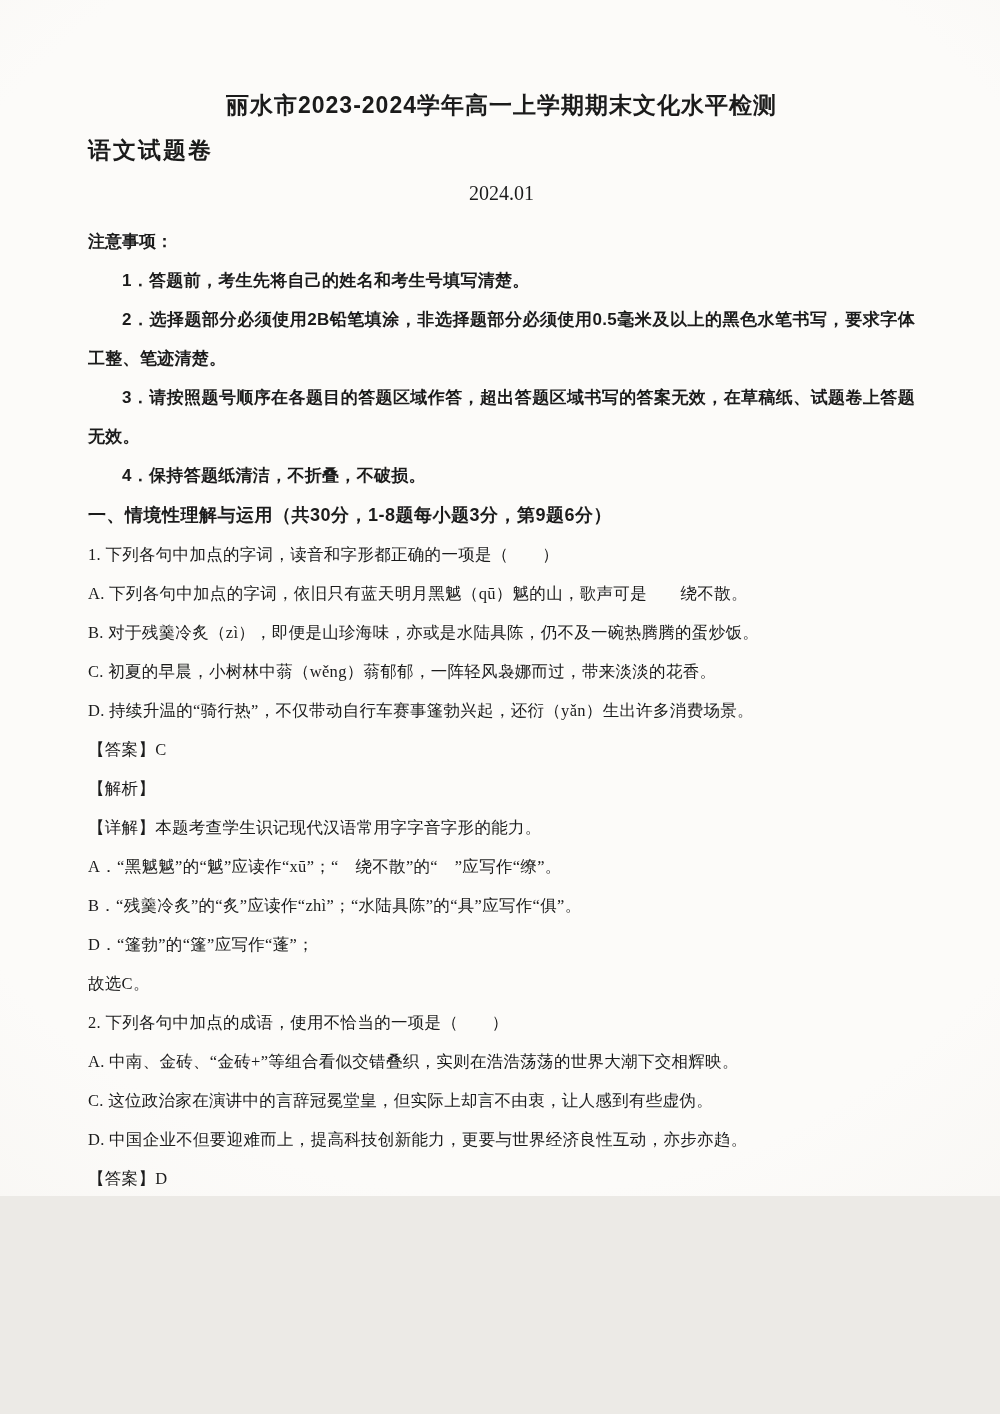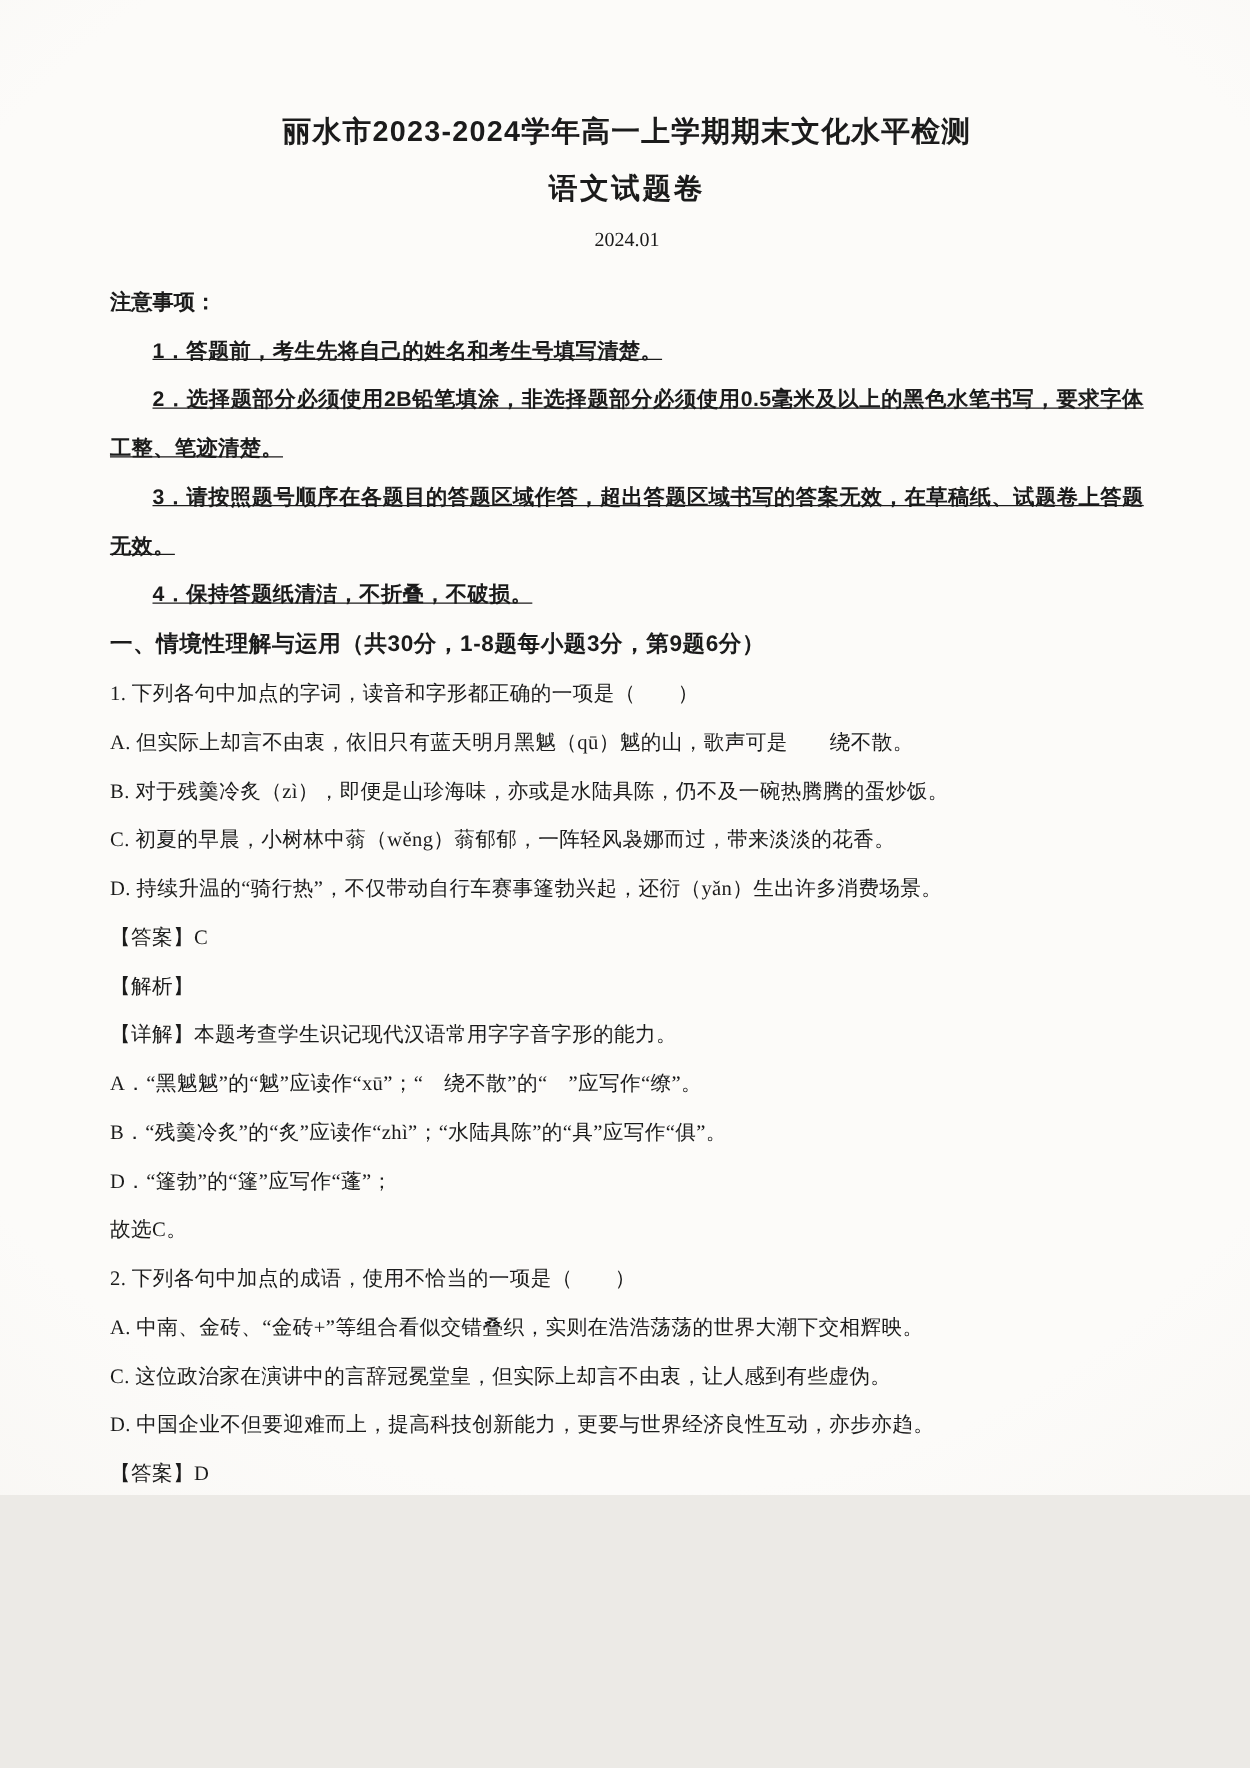--- a/index.html
+++ b/index.html
@@ -14,31 +14,30 @@
     box-sizing: border-box;
     padding: 90px 85px 0 88px;
     background: radial-gradient(ellipse 120% 100% at 50% 45%, #fcfbf9 55%, #f5f3ef 88%, #edebe7 100%);
     color: #1b1b1b;
     overflow: hidden;
   }
   
   .hei { font-family: "Liberation Sans", "DejaVu Sans", sans-serif; font-weight: bold; }
 
   .title1 { font-size: 23px; line-height: 30px; text-align: center; letter-spacing: 1px; }
-  .title2 { font-size: 23px; line-height: 30px; text-align: center; margin-top: 15px; letter-spacing: 2px; }
-  .date   { font-size: 16px; line-height: 22px; text-align: center; margin-top: 17px; font-weight: normal; }
+  .title2 { font-size: 23px; line-height: 30px; margin-top: 15px; letter-spacing: 2px; }
+  .date   { font-size: 20px; line-height: 22px; text-align: center; margin-top: 17px; font-weight: normal; }
   .meta   { font-size: 18px; line-height: 24px; text-align: center; margin-top: 17px; letter-spacing: 0.5px; }
 
   .notice-heading { font-size: 17px; line-height: 39px; margin-top: 18px; }
   p.notice {
     font-size: 17px; line-height: 39px; margin: 0;
     text-indent: 2em; text-align: justify;
     font-family: "Liberation Sans", "DejaVu Sans", sans-serif; font-weight: bold;
     letter-spacing: 0.3px;
-    text-decoration: underline;
   }
   .section-heading { font-size: 18px; line-height: 40px; margin: 0; letter-spacing: 0.5px; }
 
   p.line {
     font-size: 16.5px; line-height: 39px; margin: 0;
     text-align: justify; letter-spacing: 0.3px; font-family: Liberation Serif, serif;
   }
 </style>
 </head>
 <body>
@@ -51,21 +50,21 @@
 
   <div class="notice-heading hei">注意事项：</div>
   <p class="notice">1．答题前，考生先将自己的姓名和考生号填写清楚。</p>
   <p class="notice">2．选择题部分必须使用2B铅笔填涂，非选择题部分必须使用0.5毫米及以上的黑色水笔书写，要求字体工整、笔迹清楚。</p>
   <p class="notice">3．请按照题号顺序在各题目的答题区域作答，超出答题区域书写的答案无效，在草稿纸、试题卷上答题无效。</p>
   <p class="notice">4．保持答题纸清洁，不折叠，不破损。</p>
 
   <p class="section-heading hei">一、情境性理解与运用（共30分，1-8题每小题3分，第9题6分）</p>
 
   <p class="line">1. 下列各句中加点的字词，读音和字形都正确的一项是（　　）</p>
-  <p class="line">A. 但实际上却言不由衷，依旧只有蓝天明月黑魆（qū）魆的山，歌声可是　　绕不散。</p>
+  <p class="line">A. 下列各句中加点的字词，依旧只有蓝天明月黑魆（qū）魆的山，歌声可是　　绕不散。</p>
   <p class="line">B. 对于残羹冷炙（zì），即便是山珍海味，亦或是水陆具陈，仍不及一碗热腾腾的蛋炒饭。</p>
   <p class="line">C. 初夏的早晨，小树林中蓊（wěng）蓊郁郁，一阵轻风袅娜而过，带来淡淡的花香。</p>
   <p class="line">D. 持续升温的“骑行热”，不仅带动自行车赛事篷勃兴起，还衍（yǎn）生出许多消费场景。</p>
   <p class="line">【答案】C</p>
   <p class="line">【解析】</p>
   <p class="line">【详解】本题考查学生识记现代汉语常用字字音字形的能力。</p>
   <p class="line">A．“黑魆魆”的“魆”应读作“xū”；“　绕不散”的“　”应写作“缭”。</p>
   <p class="line">B．“残羹冷炙”的“炙”应读作“zhì”；“水陆具陈”的“具”应写作“俱”。</p>
   <p class="line">D．“篷勃”的“篷”应写作“蓬”；</p>
   <p class="line">故选C。</p>

